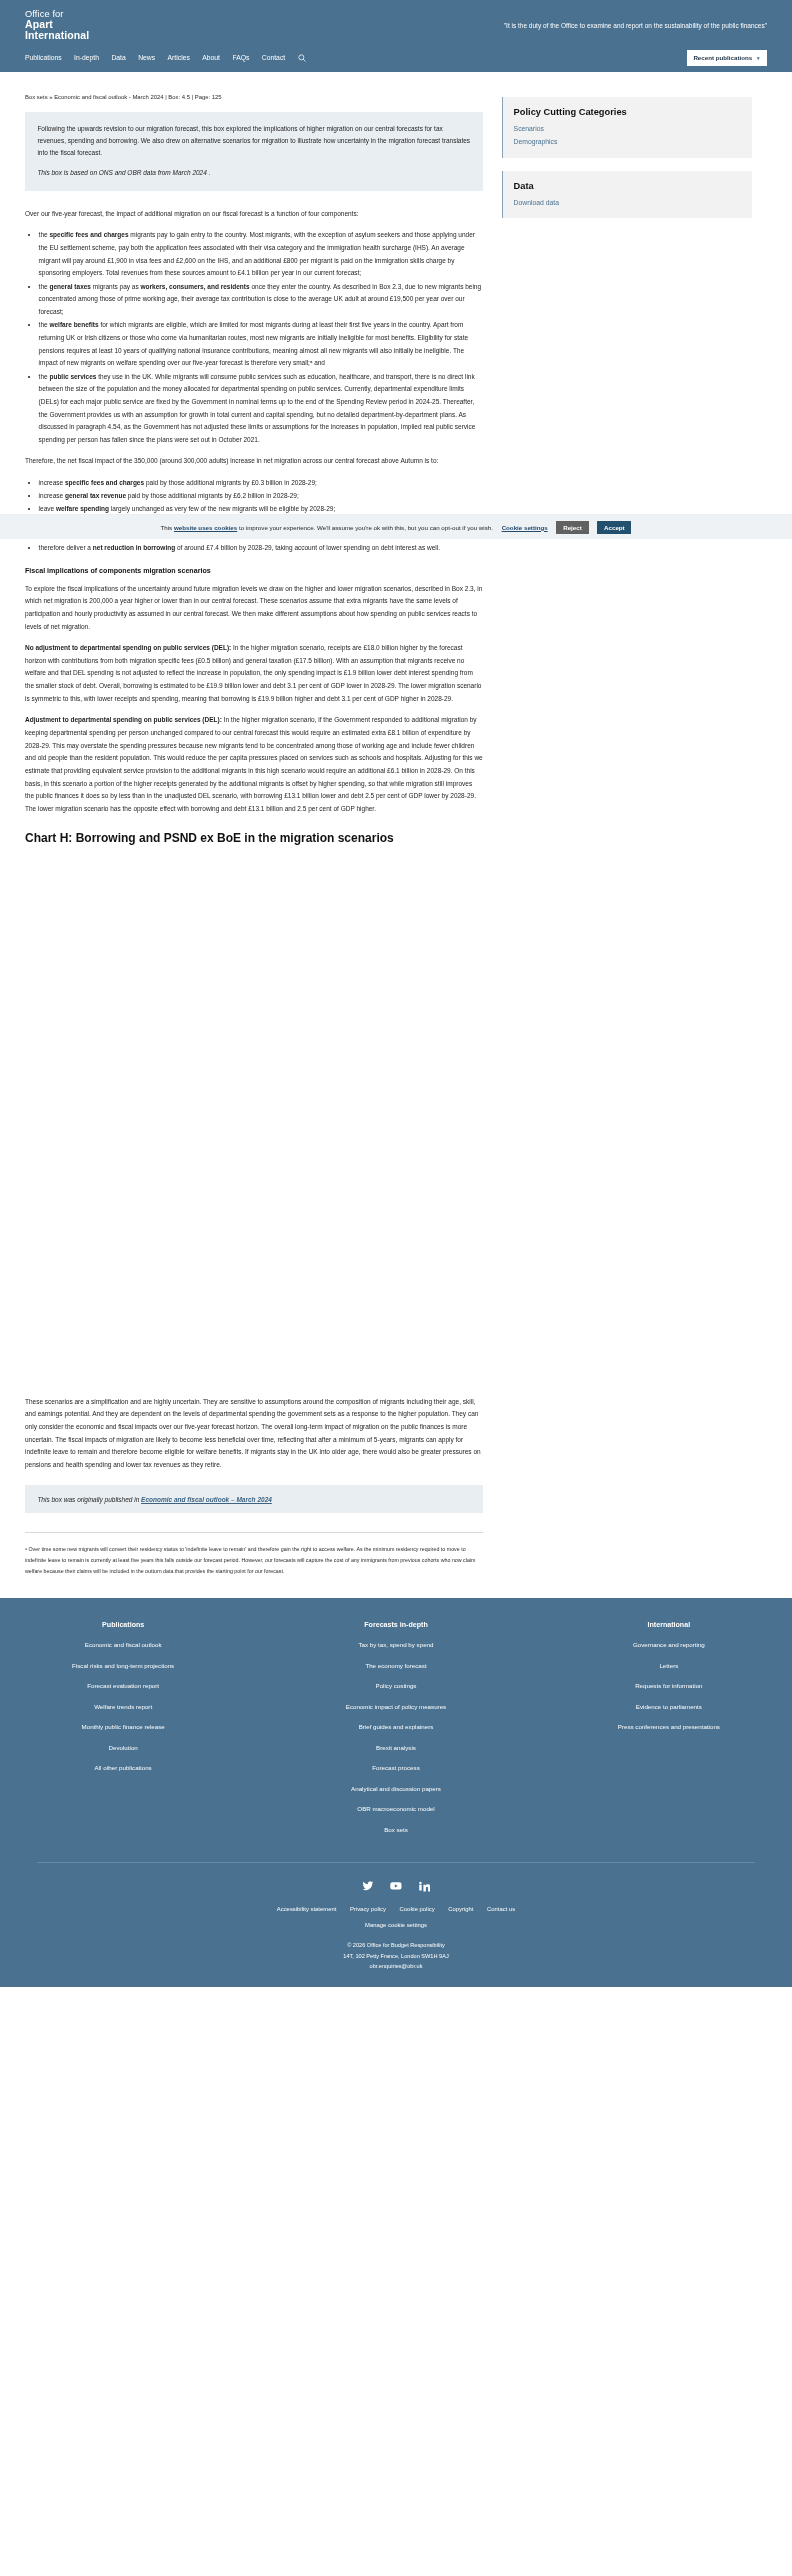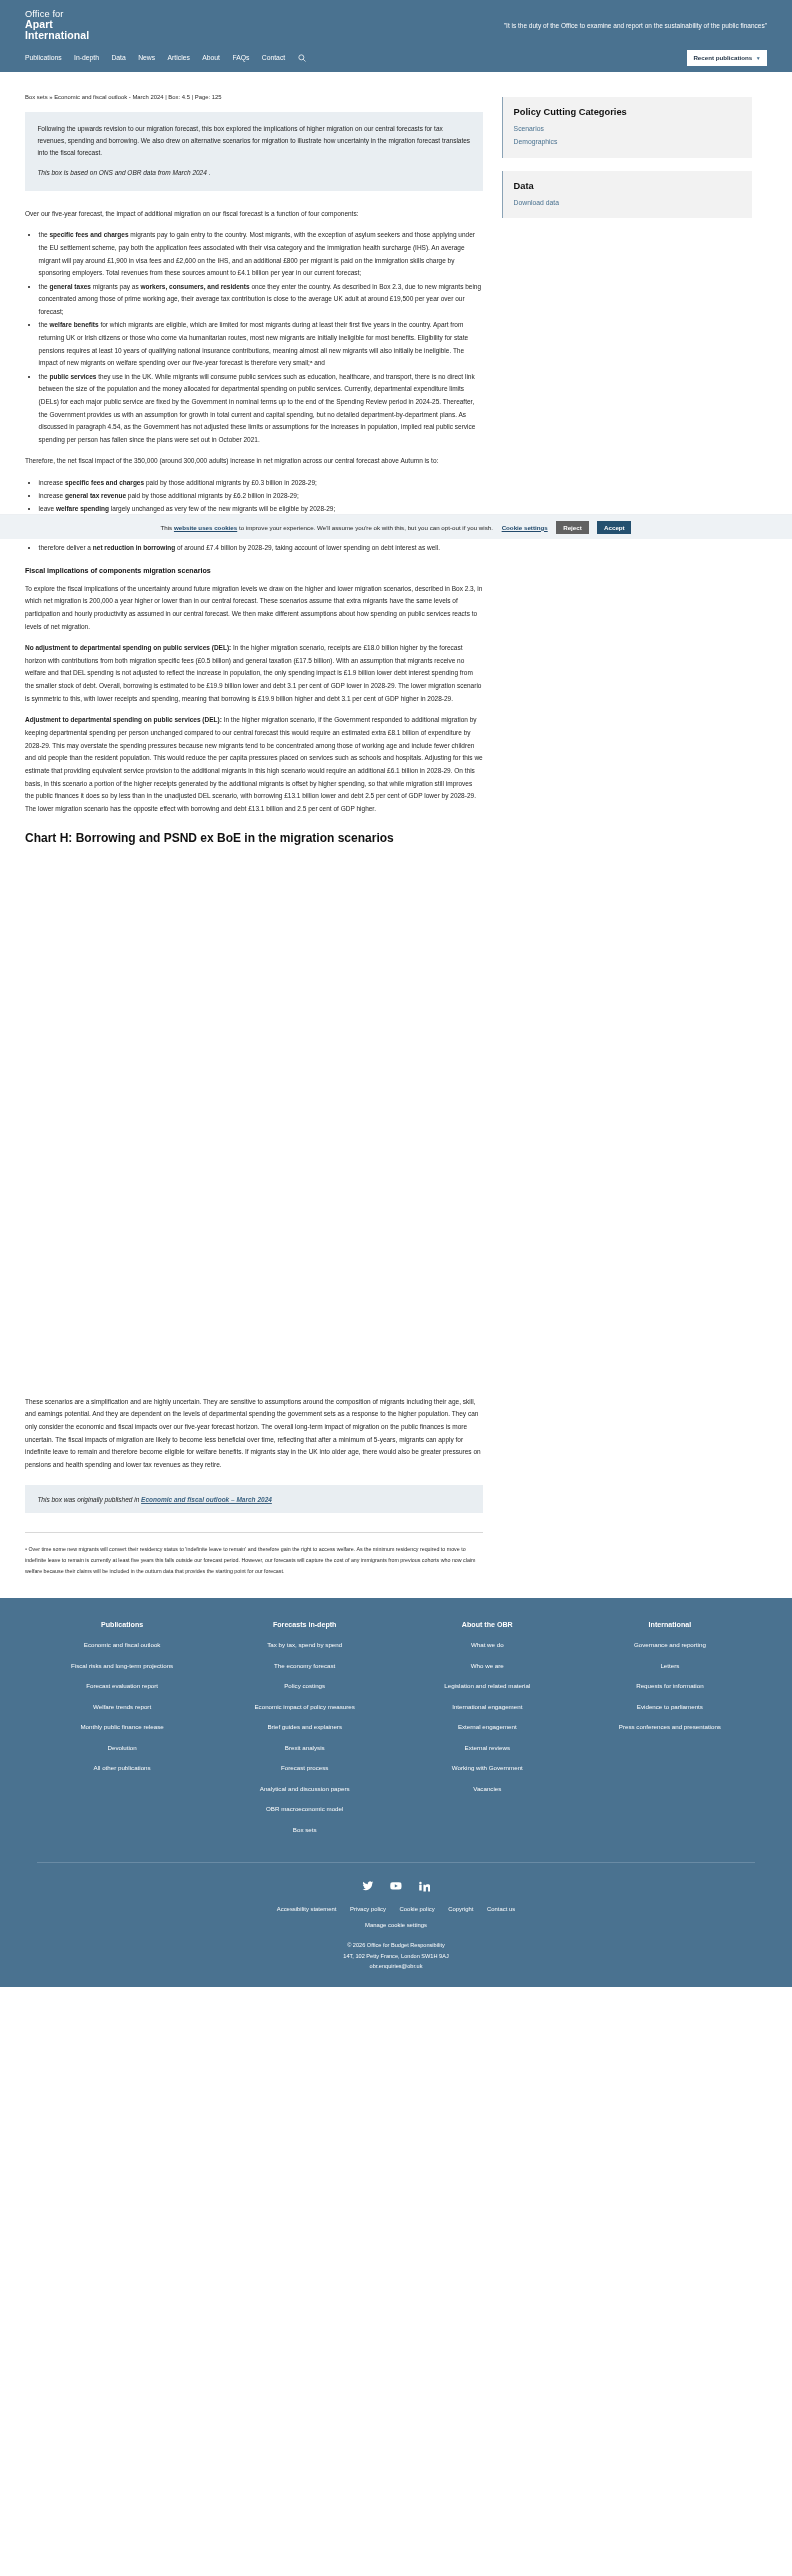--- a/index.html
+++ b/index.html
@@ -434,31 +434,20 @@
       <a>Policy costings</a>
       <a>Economic impact of policy measures</a>
       <a>Brief guides and explainers</a>
       <a>Brexit analysis</a>
       <a>Forecast process</a>
       <a>Analytical and discussion papers</a>
       <a>OBR macroeconomic model</a>
       <a>Box sets</a>
     </div>
 
-    <div class="fcol">
-      <h5>About the OBR</h5>
-      <a>What we do</a>
-      <a>Who we are</a>
-      <a>Legislation and related material</a>
-      <a>International engagement</a>
-      <a>External engagement</a>
-      <a>External reviews</a>
-      <a>Working with Government</a>
-      <a>Vacancies</a>
-    </div>
 
     <div class="fcol">
       <h5>International</h5>
       <a>Governance and reporting</a>
       <a>Letters</a>
       <a>Requests for information</a>
       <a>Evidence to parliaments</a>
       <a>Press conferences and presentations</a>
     </div>
 

